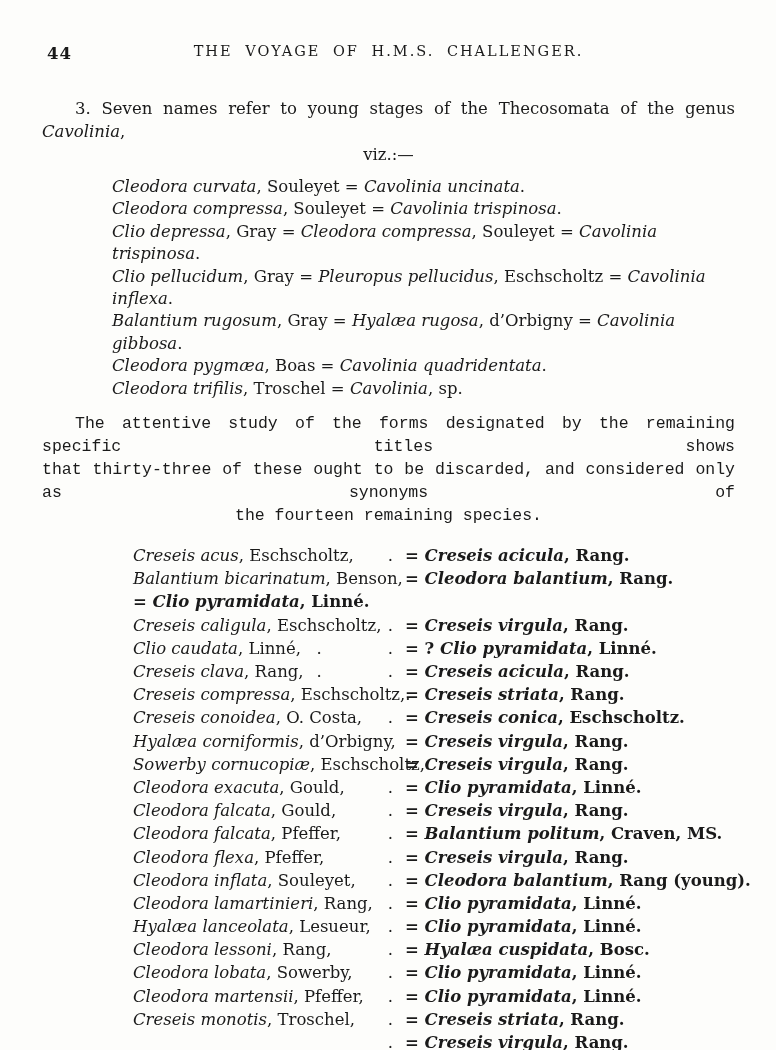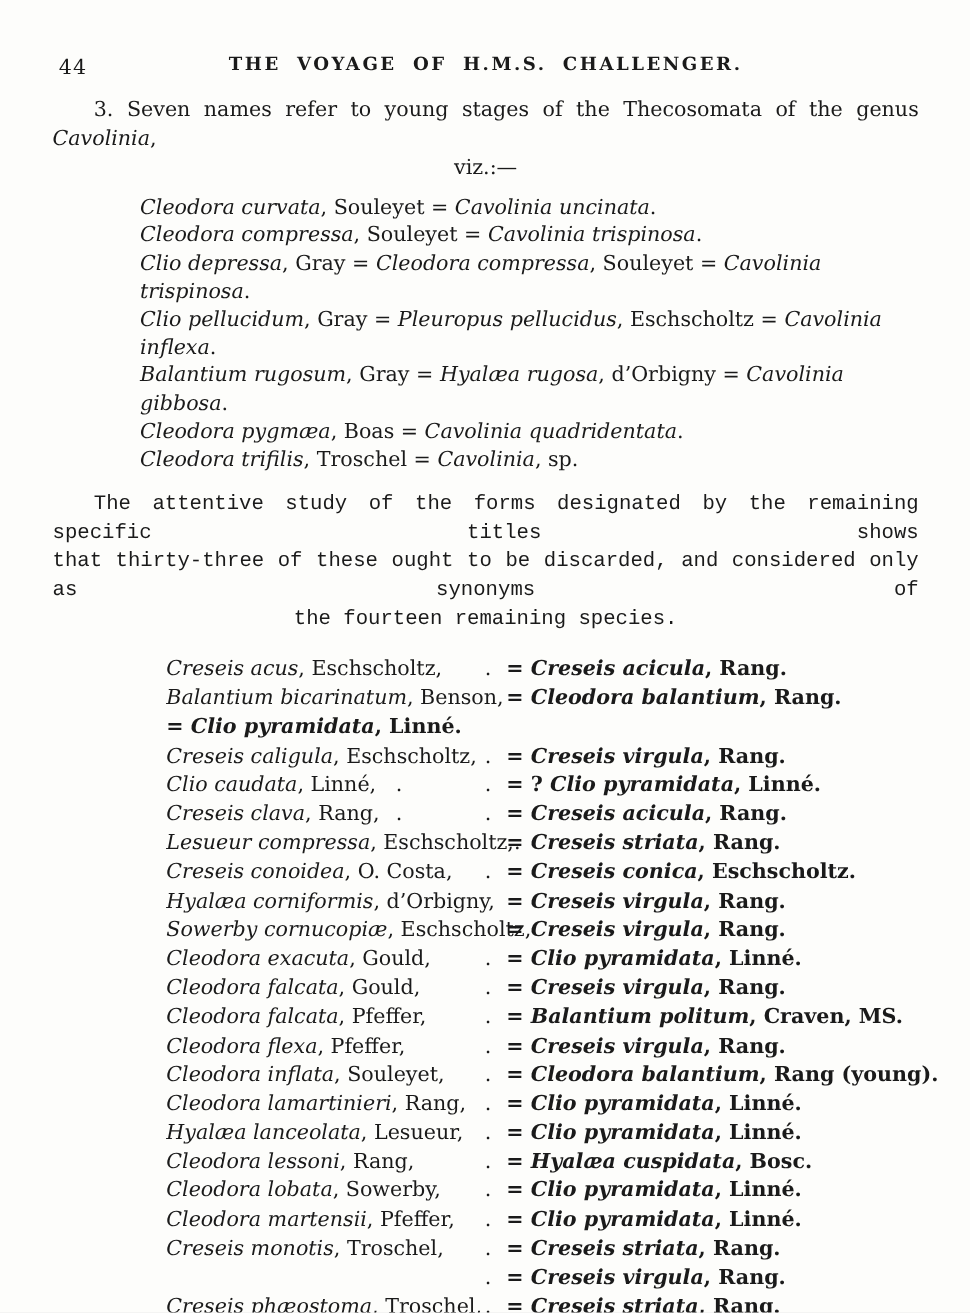--- a/index.html
+++ b/index.html
@@ -10,33 +10,33 @@
     background:#fdfdfb;
     color:#1a1a1a;
     box-sizing:border-box;
     padding:43px 41px 0 42px;
     overflow:hidden;
   }
   
   .header{position:relative;height:19px;}
   .page-num{
     position:absolute;left:5px;top:1px;
-    font-size:16.5px;letter-spacing:1px;font-weight:normal;
+    font-size:16.5px;letter-spacing:1px;font-weight:bold;
   }
   .title{
     text-align:center;
-    font-size:14.5px;font-weight:bold;
+    font-size:14.5px;font-weight:normal;
     letter-spacing:2px;word-spacing:6px;
   }
   
   .para{font-size:16.5px;line-height:23px;}
   .para .pline{min-height:23px;text-align:center;}
   .pline.just{text-align:justify;text-align-last:justify;}
   .pline.ind{text-indent:33px;}
-  .intro{margin-top:14px;}
+  .intro{margin-top:35px;}
   .disc{margin-top:12px;font-family:Liberation Mono, monospace;}
   
   .young{
     margin-top:10px;margin-left:70px;
     font-size:16.5px;line-height:22.4px;
   }
   
   .syn{
     margin-top:17px;margin-left:91px;
     font-size:16.5px;
@@ -113,21 +113,21 @@
       </div>
       <div class="syn-row">
         <span class="syn-left">
           <span class="syn-name"><span class="it">Creseis clava</span><span class="rm">, Rang,</span></span>
           <span class="syn-dots">.    .</span>
         </span>
         <span class="syn-right"><span class="rm">= </span><span class="it">Creseis acicula</span><span class="rm">, Rang.</span></span>
       </div>
       <div class="syn-row">
         <span class="syn-left">
-          <span class="syn-name"><span class="it">Lesueur compressa</span><span class="rm">, Eschscholtz,</span></span>
+          <span class="syn-name"><span class="it">Creseis compressa</span><span class="rm">, Eschscholtz,</span></span>
           <span class="syn-dots">.</span>
         </span>
         <span class="syn-right"><span class="rm">= </span><span class="it">Creseis striata</span><span class="rm">, Rang.</span></span>
       </div>
       <div class="syn-row">
         <span class="syn-left">
           <span class="syn-name"><span class="it">Creseis conoidea</span><span class="rm">, O. Costa,</span></span>
           <span class="syn-dots">.</span>
         </span>
         <span class="syn-right"><span class="rm">= </span><span class="it">Creseis conica</span><span class="rm">, Eschscholtz.</span></span>

